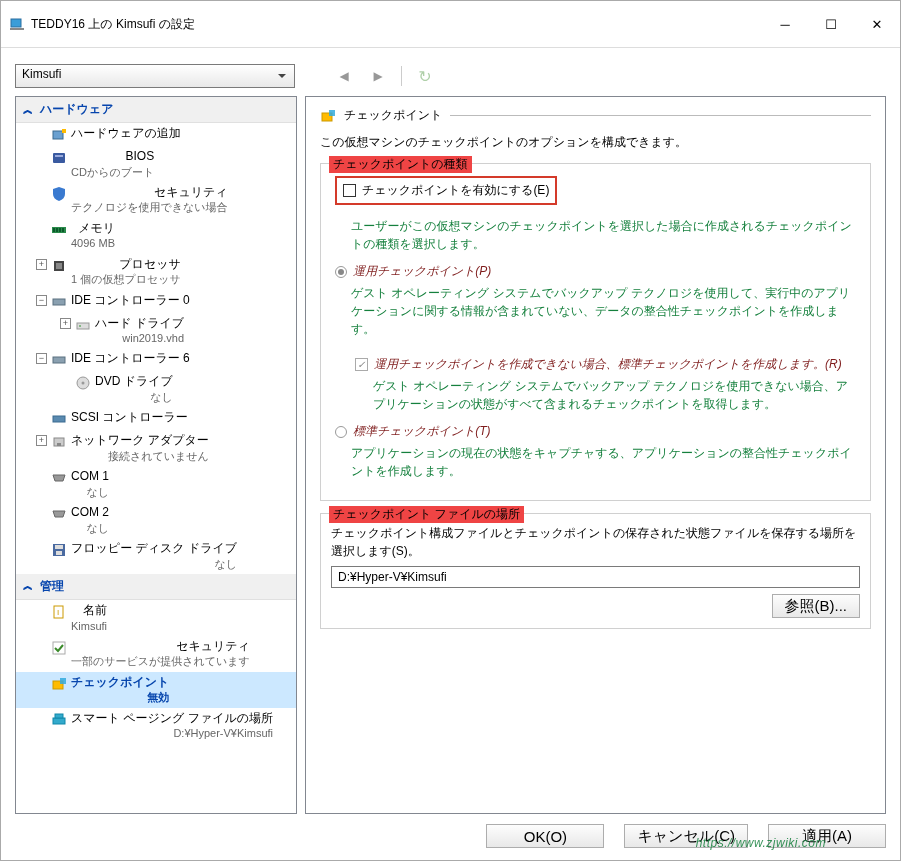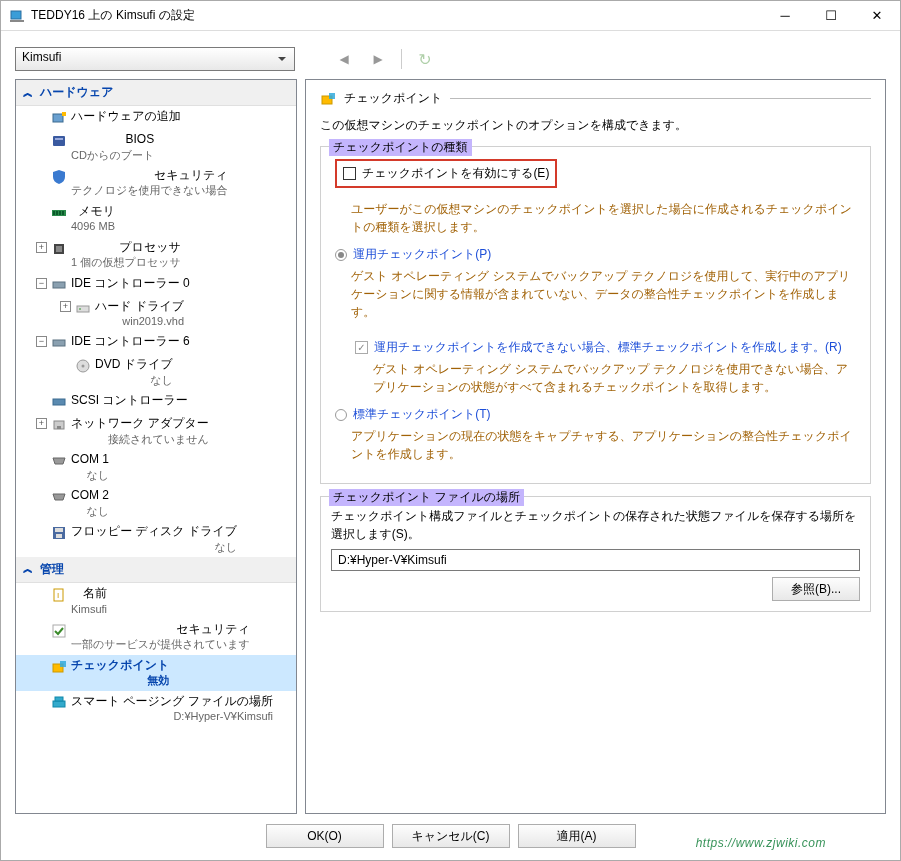--- a/index.html
+++ b/index.html
@@ -1,18 +1,18 @@
 <!DOCTYPE html>
 <html><head>
 <meta charset="utf-8">
 <style>
 * { box-sizing: border-box; margin: 0; padding: 0; }
 body { font-family: "Yu Gothic UI", "Meiryo", sans-serif; font-size: 12px; background: #f0f0f0; overflow: hidden; }
 .window { width: 901px; height: 861px; background: #fff; display: flex; flex-direction: column; border: 1px solid #aaa; }
-.titlebar { height: 30px; display: flex; align-items: center; padding: 0 0 0 8px; border-bottom: 1px solid #ddd; }
+.titlebar { height: 47px; display: flex; align-items: center; padding: 0 0 0 8px; border-bottom: 1px solid #ddd; }
 .titlebar-icon { width: 16px; height: 16px; margin-right: 6px; }
 .titlebar-text { flex: 1; font-size: 12px; }
 .titlebar-btns { display: flex; height: 100%; }
 .titlebar-btn { width: 46px; display: flex; align-items: center; justify-content: center; font-size: 13px; font-family: "Segoe MDL2 Assets", sans-serif; }
 .content { flex: 1; display: flex; flex-direction: column; padding: 16px 14px 12px 14px; min-height: 0; }
 .top-row { display: flex; align-items: center; gap: 12px; margin-bottom: 8px; }
 .vm-select { width: 280px; height: 24px; border: 1px solid #7a7a7a; background: linear-gradient(#fff,#e8e8e8); padding: 2px 20px 2px 6px; position: relative; }
 .vm-select::after { content: ""; position: absolute; right: 8px; top: 9px; border: 4px solid transparent; border-top-color: #444; }
 .nav-btn { width: 22px; height: 22px; display: flex; align-items: center; justify-content: center; opacity: 0.4; }
 .nav-divider { width: 1px; height: 20px; background: #ccc; }
@@ -32,36 +32,36 @@
 .expand-spacer { width: 11px; flex-shrink: 0; }
 .item-icon { width: 16px; height: 16px; flex-shrink: 0; margin-top: 1px; }
 .item-text { display: flex; flex-direction: column; line-height: 1.3; }
 .item-title { font-size: 12px; }
 .item-sub { font-size: 11px; color: #666; }
 .right-header { display: flex; align-items: center; gap: 8px; margin-bottom: 10px; }
 .right-header .hdr-title { font-size: 12px; }
 .right-header .line { flex: 1; height: 1px; background: #bbb; }
 .desc { margin-bottom: 12px; }
 .fieldset { position: relative; border: 1px solid #d0d0d0; padding: 10px 10px 10px 10px; margin-bottom: 12px; }
-.fieldset-label { position: absolute; top: -8px; left: 8px; background: #c4b5fd; padding: 0 4px; font-size: 12px; }
+.fieldset-label { position: absolute; top: -8px; left: 8px; background: #ef4444; padding: 0 4px; font-size: 12px; }
 .highlight-box { border: 2px solid #d43a2a; padding: 4px 6px; display: inline-flex; align-items: center; gap: 6px; margin: 2px 0 8px 4px; }
 .checkbox { width: 13px; height: 13px; border: 1px solid #333; flex-shrink: 0; display: flex; align-items: center; justify-content: center; font-size: 10px; }
 .checkbox.checked::after { content: "✓"; color: #888; }
-.disabled-text { color: #1d4ed8; }
-.sub-desc { color: #a16207; font-size: 12px; margin: 4px 0 10px 20px; line-height: 1.5; }
+.disabled-text { color: #7f1d1d; font-style: italic; }
+.sub-desc { color: #15803d; font-size: 12px; margin: 4px 0 10px 20px; line-height: 1.5; }
 .radio-row { display: flex; align-items: center; gap: 6px; margin-left: 4px; margin-top: 6px; }
 .radio { width: 12px; height: 12px; border: 1px solid #999; border-radius: 50%; position: relative; flex-shrink: 0; }
 .radio.checked::after { content: ""; position: absolute; inset: 2px; background: #888; border-radius: 50%; }
 .sub-check { display: flex; align-items: center; gap: 6px; margin-left: 24px; margin-top: 18px; }
 .sub-check .checkbox { border-color: #aaa; }
 .loc-desc { line-height: 1.5; margin-bottom: 6px; }
 .path-input { width: 100%; height: 22px; border: 1px solid #7a7a7a; padding: 2px 6px; font-family: inherit; font-size: 12px; }
 .browse-row { display: flex; justify-content: flex-end; margin-top: 6px; }
-.btn { min-width: 88px; height: 24px; border: 1px solid #adadad; background: linear-gradient(#fdfdfd,#e8e8e8); padding: 2px 12px; font-family: inherit; font-size: 12px; }
-.footer { display: flex; justify-content: center; gap: 8px; padding-top: 10px; align-items: center; position: relative; }
+.btn { min-width: 88px; height: 24px; border: 1px solid #adadad; background: linear-gradient(#fdfdfd,#e8e8e8); padding: 2px 12px; font-family: inherit; font-size: 15px; }
+.footer { display: flex; justify-content: flex-end; gap: 20px; padding-top: 10px; align-items: center; position: relative; }
 .watermark { position: absolute; right: 60px; bottom: -2px; font-size: 12px; color: #15803d; opacity: 0.85; font-style: italic; pointer-events: none; letter-spacing: 0.5px; }
 svg { display: block; }
 </style>
 </head>
 <body>
 
 <div class="window">
   <div class="titlebar">
     <span class="titlebar-icon">
       <svg width="16" height="16" viewBox="0 0 16 16">

